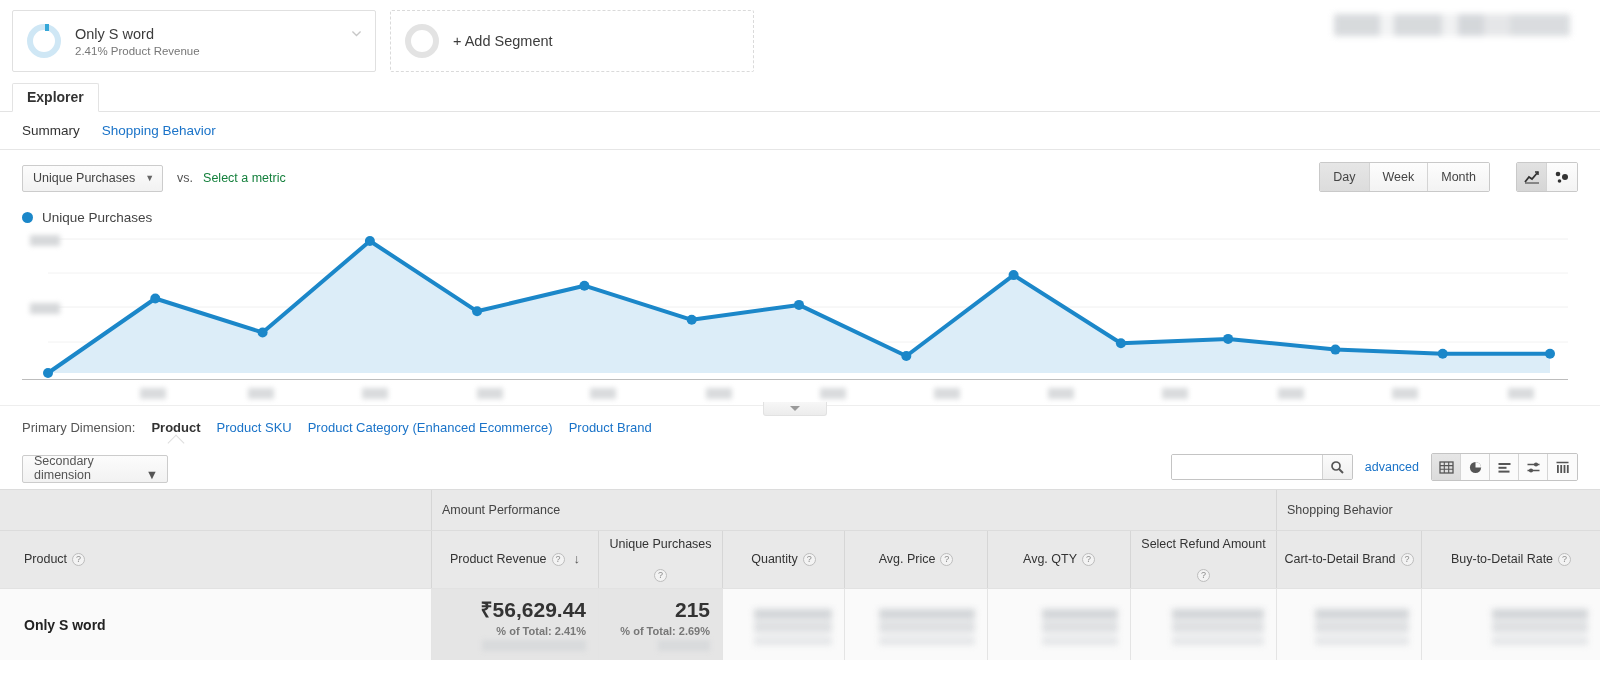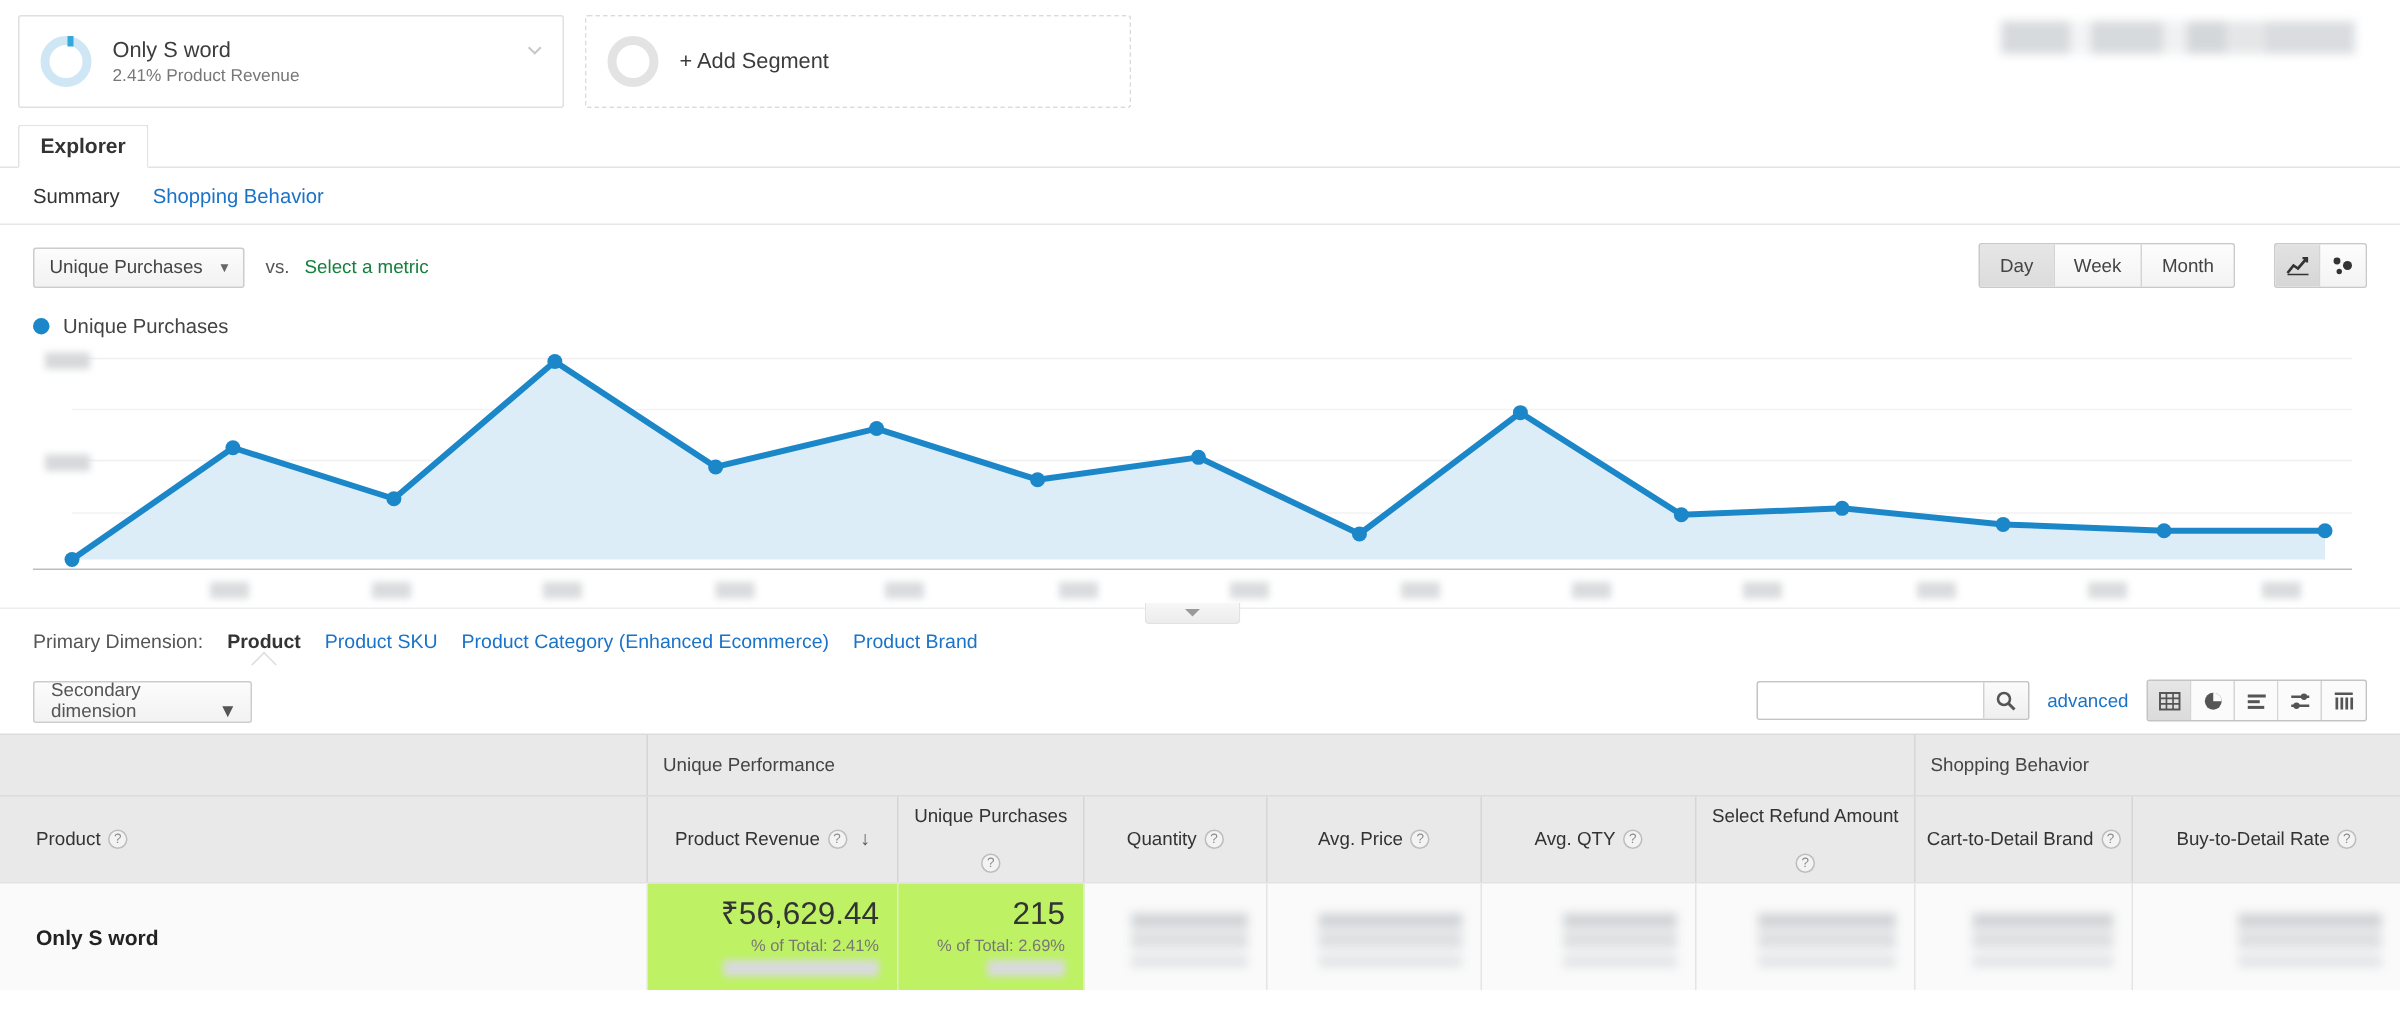--- a/index.html
+++ b/index.html
@@ -219,21 +219,21 @@
     align-items:center; justify-content:center; flex: 0 0 auto;
   }
   .sortarrow { font-size: 13px; color:#555; margin-left: 4px; }
 
   .data-row { display:flex; height: 72px; background:#fafafa; border-top:1px solid #e2e2e2; }
   .data-cell {
     border-right:1px solid #e4e4e4;
     display:flex; flex-direction:column; align-items:flex-end; justify-content:center;
     padding: 0 12px 0 6px; position:relative;
   }
-  .data-cell.hl { background:#bef264; }
+  .data-cell.hl { background:#e5e5e5;font-weight:bold; }
   .data-cell.name {
     align-items:flex-start; justify-content:center; padding-left: 24px;
     font-size: 14px; color:#222; font-weight:bold;
   }
   .big { font-size: 21px; color:#333; line-height:1.1; }
   .pct { font-size: 11px; color:#777; margin-top: 3px; }
   .tot-blur { height: 11px; filter: blur(2.6px); background:#d8dadc; margin-top: 3px; }
   .cellblur {
     width: 78px; height: 40px; filter: blur(3.2px);
     background:
@@ -428,21 +428,21 @@
             <rect x="11.9" y="5" width="1.8" height="8" fill="#555"></rect>
           </svg>
         </div>
       </div>
     </div>
   </div>
 
   <div class="tbl">
     <div class="grp-row">
       <div class="grp-cell" style="width:432px"></div>
-      <div class="grp-cell" style="width:845px">Unique Performance</div>
+      <div class="grp-cell" style="width:845px">Amount Performance</div>
       <div class="grp-cell" style="width:323px; border-right:none">Shopping Behavior</div>
     </div>
 
     <div class="hdr-row">
       <div class="hdr-cell left" style="width:432px">
         <span>Product</span>
         <span class="q">?</span>
       </div>
       <div class="hdr-cell" style="width:167px">
         <span>Product Revenue</span>

